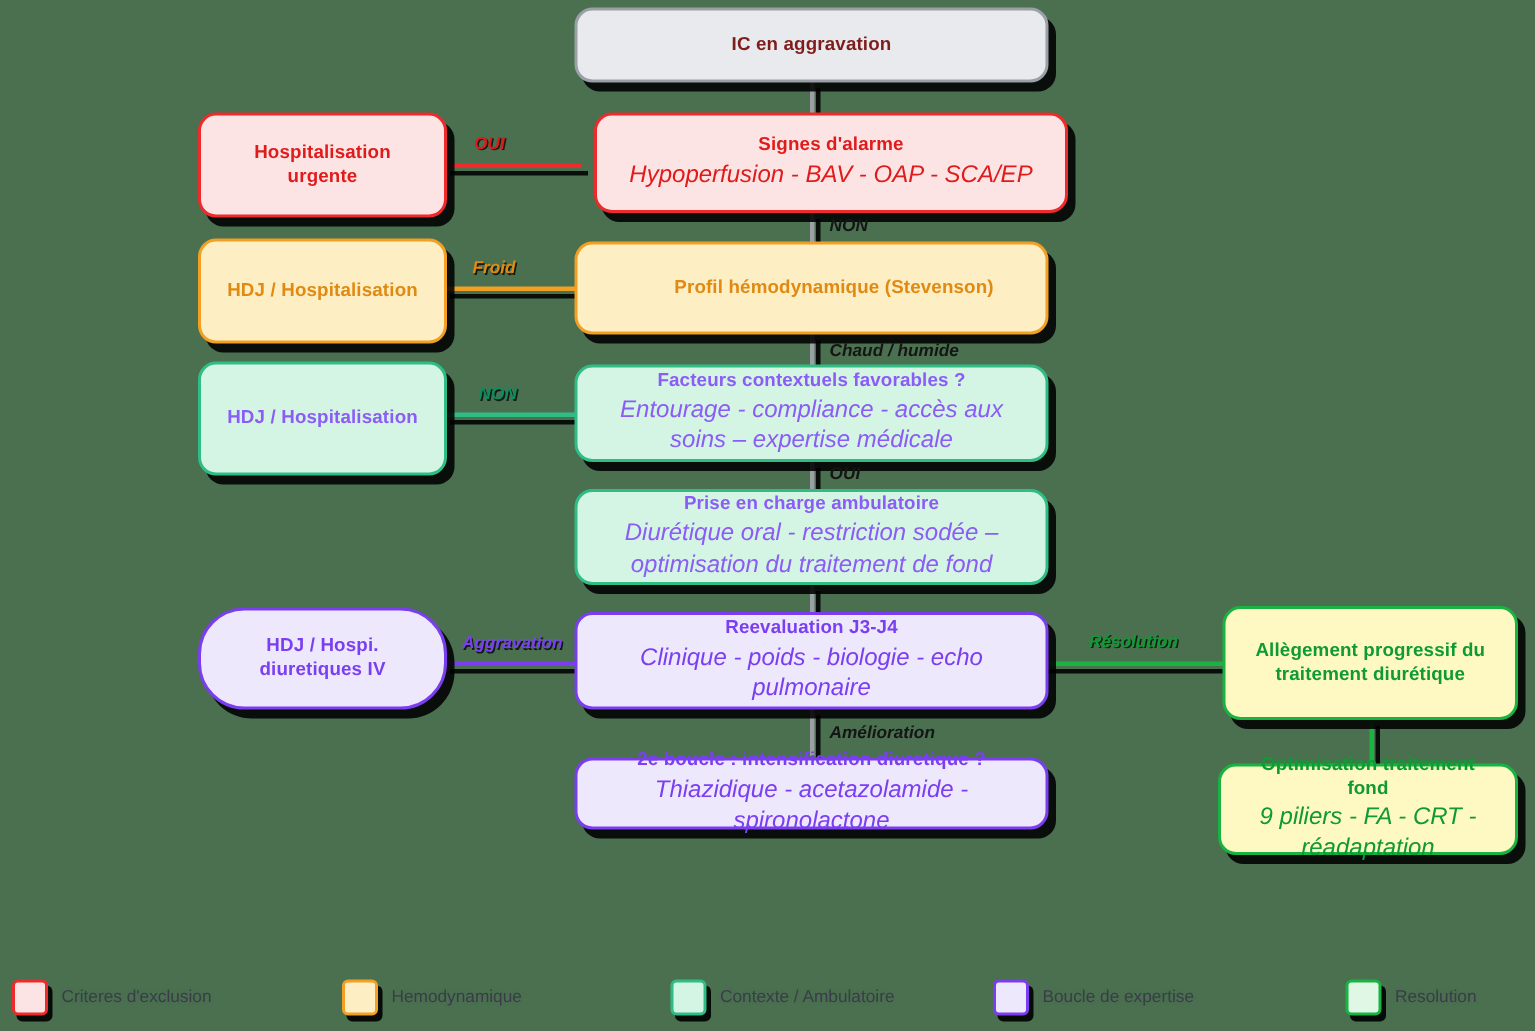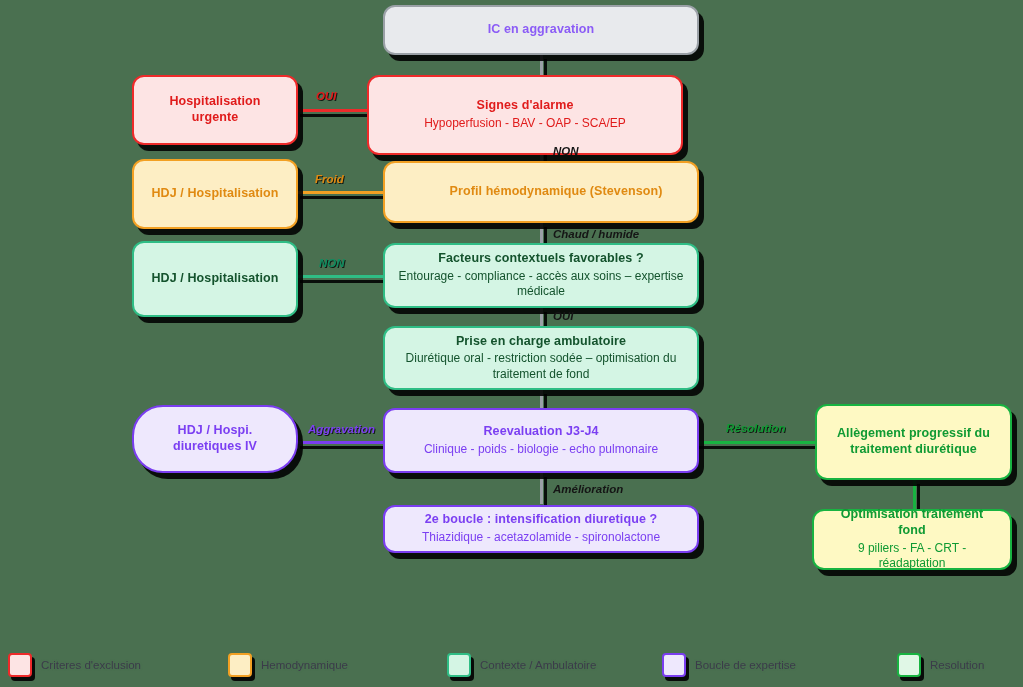--- a/index.html
+++ b/index.html
@@ -28,37 +28,38 @@
     box-shadow: 5px 6px 0 rgba(0,0,0,0.88);
     z-index: 5;
   }
   .node .ttl {
     font-weight: bold;
     font-size: 12.5px;
     line-height: 1.25;
     letter-spacing: .1px;
   }
   .node .sub {
-    font-size: 12px;
+    font-style: italic;
+    font-size: 16px;
     line-height: 1.3;
     margin-top: 2px;
   }
 
   
   .t-grey  { background:#e8eaed; border-color:#9aa0a6; }
-  .t-grey  .ttl, .t-grey .sub { color:#8b5cf6; }
+  .t-grey  .ttl, .t-grey .sub { color:#7f1d1d; }
 
   .t-red   { background:#fde4e4; border-color:#ee2a2a; }
   .t-red   .ttl, .t-red .sub { color:#e01b1b; }
 
   .t-amber { background:#fdeec4; border-color:#f2a023; }
   .t-amber .ttl, .t-amber .sub { color:#e08a12; }
 
   .t-mint  { background:#d4f5e4; border-color:#2fbd85; }
-  .t-mint  .ttl, .t-mint .sub { color:#14532d; }
+  .t-mint  .ttl, .t-mint .sub { color:#8b5cf6; }
 
   .t-lilac { background:#eee8fd; border-color:#7a3df0; }
   .t-lilac .ttl, .t-lilac .sub { color:#7b3ff2; }
 
   .t-green { background:#fef9c3; border-color:#18b341; }
   .t-green .ttl, .t-green .sub { color:#0f9a33; }
 
   
   .conn {
     position: absolute;
@@ -150,21 +151,21 @@
   <div class="conn h c-green" style="left:694px; top:441px; width:122px;"></div>
 
   <div class="conn v c-grey" style="left:540px; top:472px; height:32px;"></div>
 
   <div class="conn v c-green" style="left:913px; top:479px; height:31px;"></div>
 
   <div class="node t-grey" style="left:383px; top:5px; width:316px; height:50px;">
     <div class="ttl">IC en aggravation</div>
   </div>
 
-  <div class="node t-red" style="left:367px; top:75px; width:316px; height:80px;">
+  <div class="node t-red" style="left:396px; top:75px; width:316px; height:67px;">
     <div class="ttl">Signes d'alarme</div>
     <div class="sub">Hypoperfusion - BAV - OAP - SCA/EP</div>
   </div>
 
   <div class="node t-red" style="left:132px; top:75px; width:166px; height:70px;">
     <div class="ttl">Hospitalisation urgente</div>
   </div>
 
   <div class="node t-amber" style="left:383px; top:161px; width:316px; height:62px;padding-left:42px;">
     <div class="ttl">Profil hémodynamique (Stevenson)</div>

